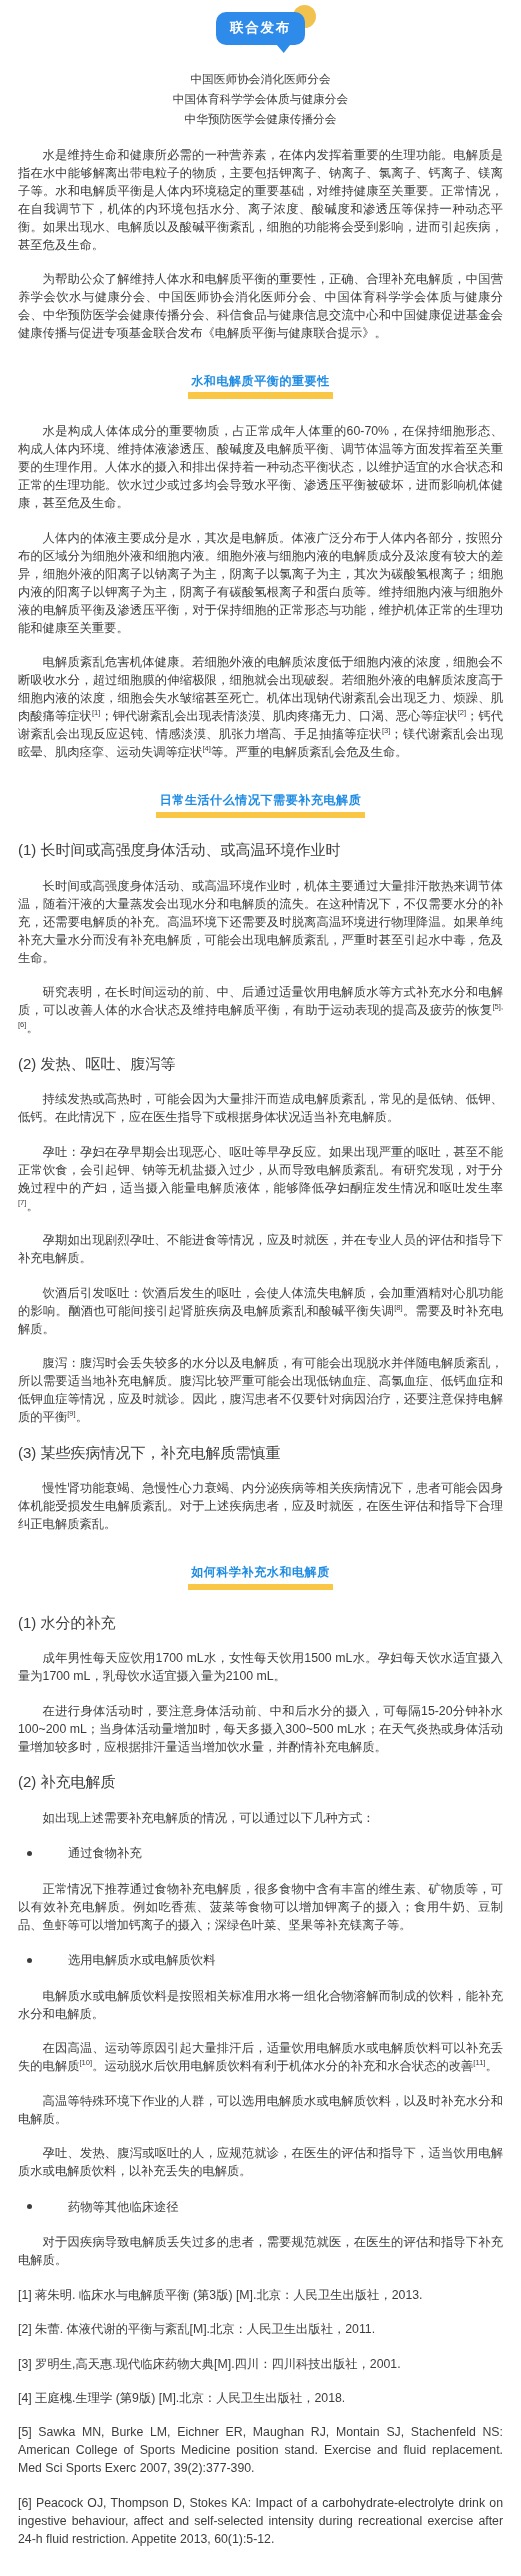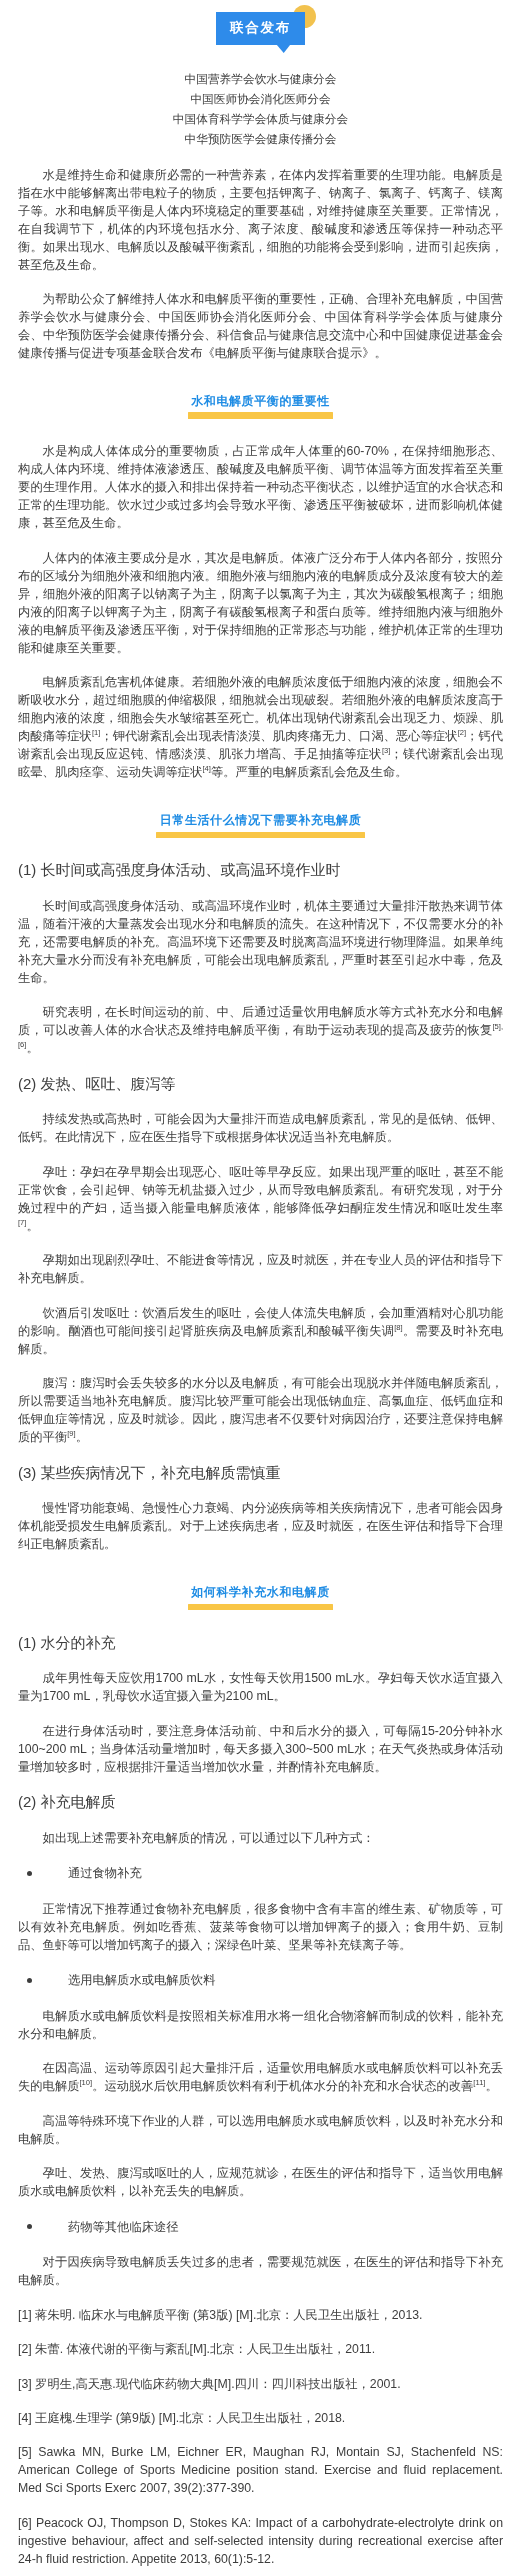--- a/index.html
+++ b/index.html
@@ -20,21 +20,21 @@
   
   .badge-area{text-align:center;height:61px;}
   .bubble-wrap{position:relative;display:inline-block;margin-top:8.2px;}
   .badge-circle{
     position:absolute;top:-7px;right:-11.7px;width:23.4px;height:23.4px;
     border-radius:50%;background:var(--badge-circle-yellow);z-index:0;
   }
   .bubble{
     position:relative;z-index:1;background:var(--badge-blue);color:#fff;
     font-weight:bold;font-size:13.5px;letter-spacing:1.8px;
-    padding:7.6px 13.5px;border-radius:0;
+    padding:7.6px 13.5px;border-radius:10px;
   }
   .bubble-tail{
     position:absolute;z-index:1;bottom:-8.2px;right:13px;width:16.4px;height:10px;
     background:var(--badge-blue);
     clip-path:polygon(0 0,100% 0,52% 100%);
   }
   
   .publishers{margin-top:4.7px;}
   .org{text-align:center;font-size:11.7px;line-height:20px;color:var(--text);}
   
@@ -79,21 +79,20 @@
 
   <div class="badge-area">
     <div class="bubble-wrap">
       <div class="badge-circle"></div>
       <div class="bubble">联合发布</div>
       <div class="bubble-tail"></div>
     </div>
   </div>
 
   <div class="publishers">
-      <div class="org">中国营养学会饮水与健康分会</div>
       <div class="org">中国医师协会消化医师分会</div>
       <div class="org">中国体育科学学会体质与健康分会</div>
       <div class="org">中华预防医学会健康传播分会</div>
     </div>
 
   <div>
       <div class="para">水是维持生命和健康所必需的一种营养素，在体内发挥着重要的生理功能。电解质是指在水中能够解离出带电粒子的物质，主要包括钾离子、钠离子、氯离子、钙离子、镁离子等。水和电解质平衡是人体内环境稳定的重要基础，对维持健康至关重要。正常情况，在自我调节下，机体的内环境包括水分、离子浓度、酸碱度和渗透压等保持一种动态平衡。如果出现水、电解质以及酸碱平衡紊乱，细胞的功能将会受到影响，进而引起疾病，甚至危及生命。</div>
       <div class="para">为帮助公众了解维持人体水和电解质平衡的重要性，正确、合理补充电解质，中国营养学会饮水与健康分会、中国医师协会消化医师分会、中国体育科学学会体质与健康分会、中华预防医学会健康传播分会、科信食品与健康信息交流中心和中国健康促进基金会健康传播与促进专项基金联合发布《电解质平衡与健康联合提示》。</div>
       <div class="sec-head"><div class="sec-inner"><div class="sec-title">水和电解质平衡的重要性</div><div class="sec-bar"></div></div></div>
       <div class="para">水是构成人体体成分的重要物质，占正常成年人体重的60-70%，在保持细胞形态、构成人体内环境、维持体液渗透压、酸碱度及电解质平衡、调节体温等方面发挥着至关重要的生理作用。人体水的摄入和排出保持着一种动态平衡状态，以维护适宜的水合状态和正常的生理功能。饮水过少或过多均会导致水平衡、渗透压平衡被破坏，进而影响机体健康，甚至危及生命。</div>

